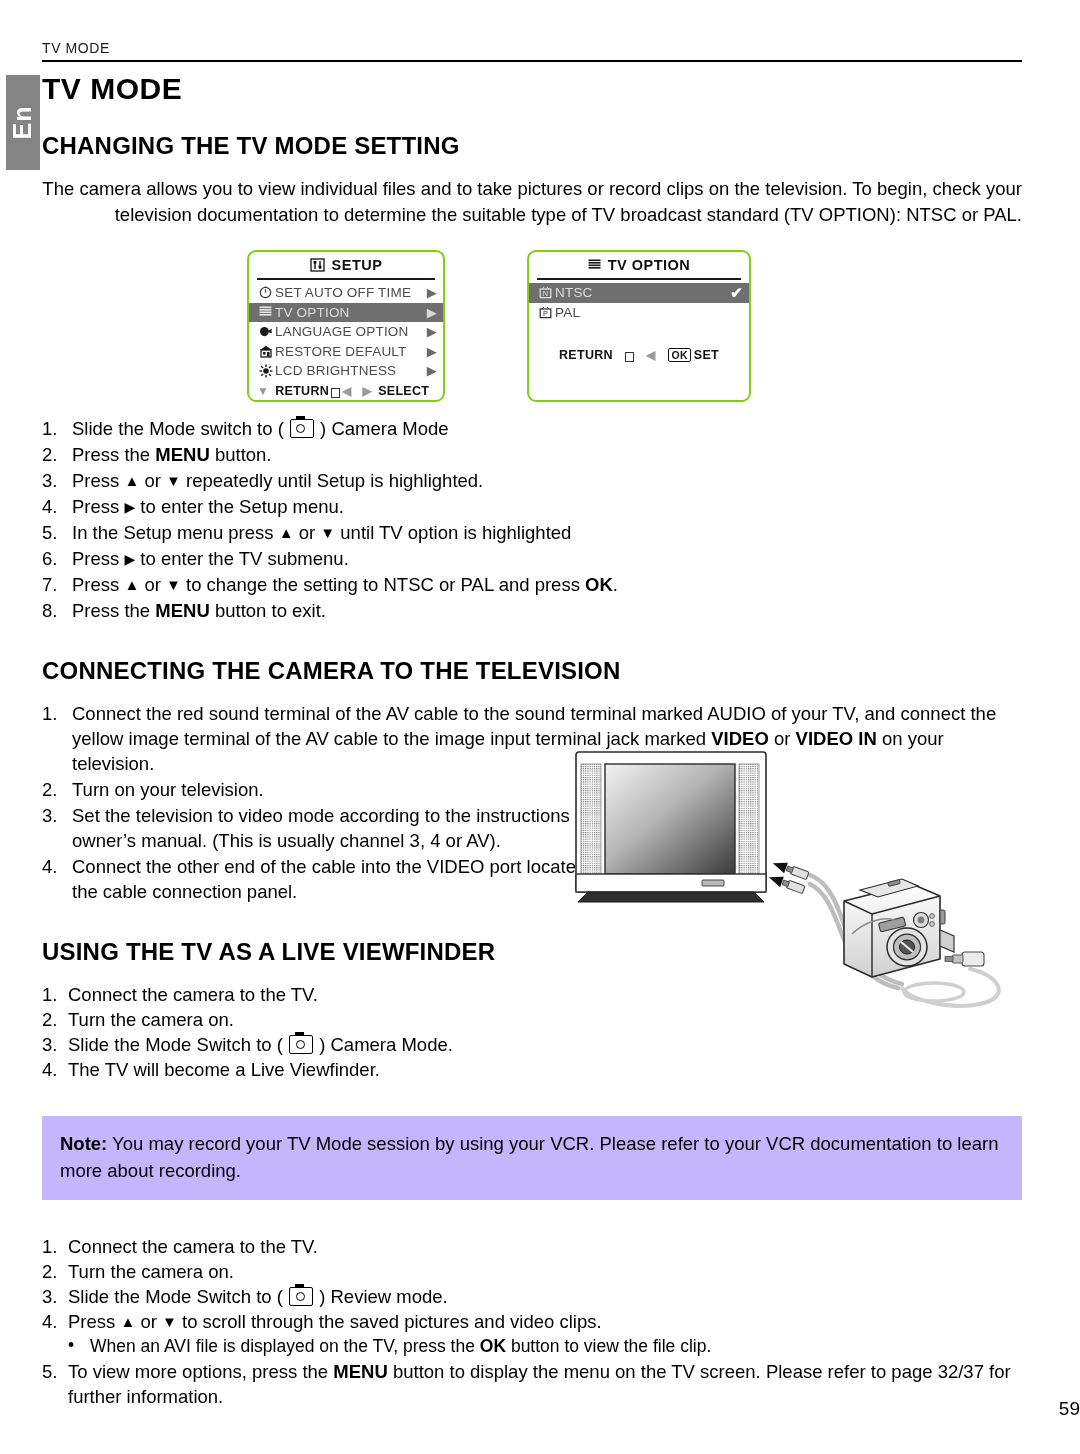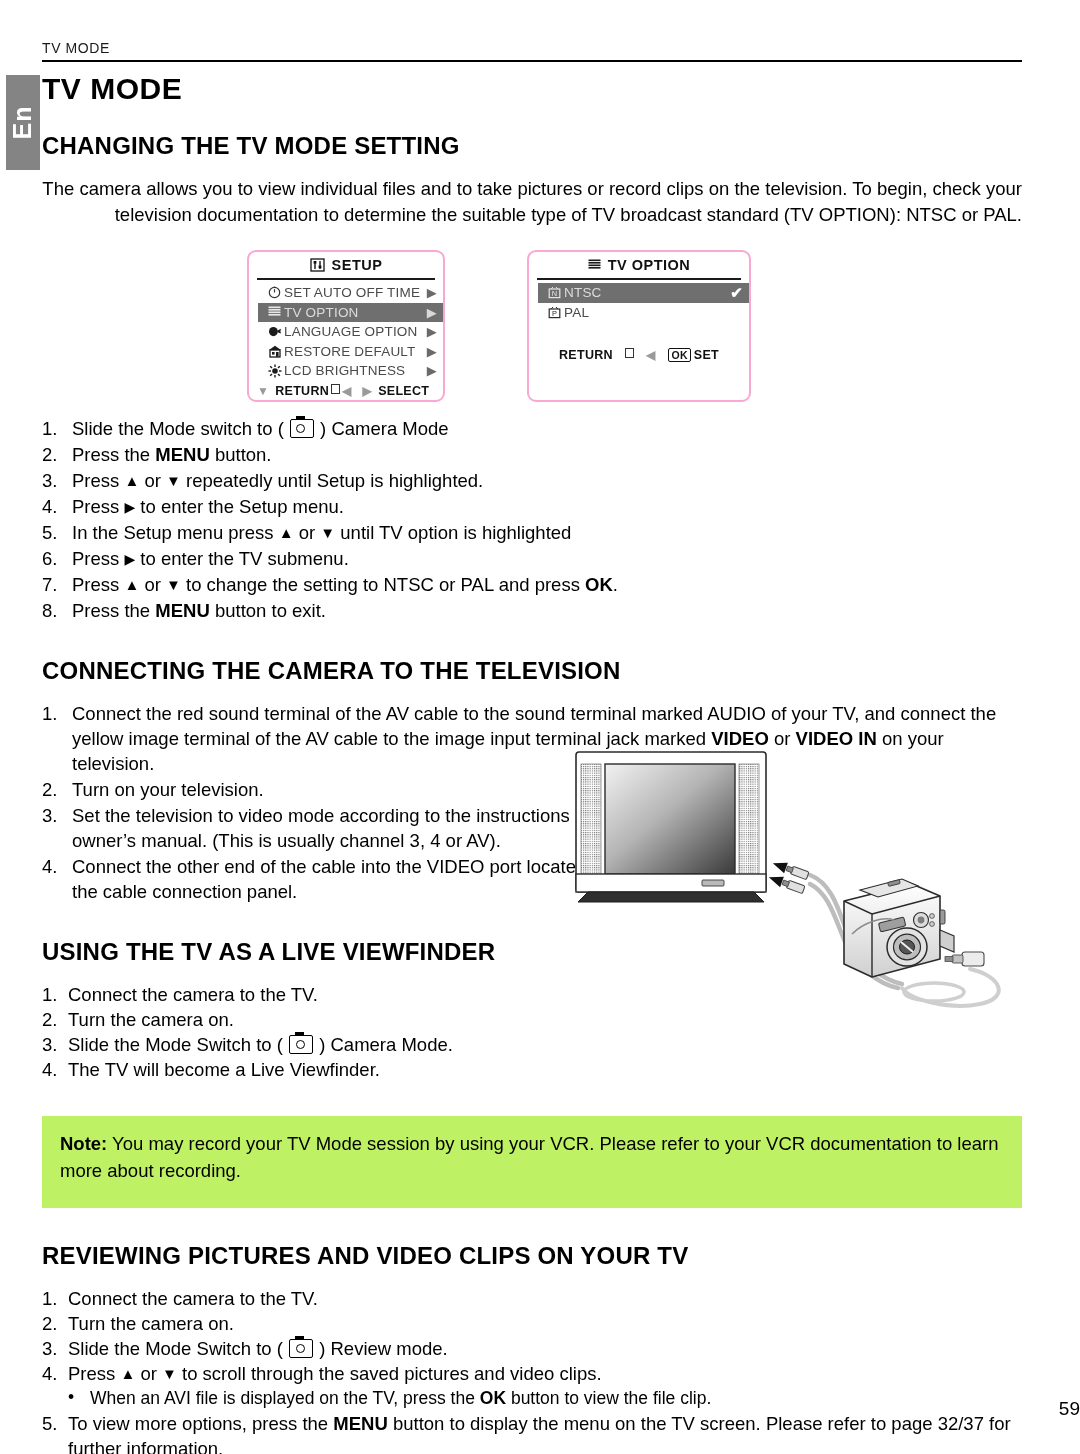--- a/index.html
+++ b/index.html
@@ -167,21 +167,21 @@
 
   
   #lcd-row {
     position: relative;
     height: 160px;
     margin: 22px 0 6px 0;
   }
   .lcd {
     position: absolute;
     top: 0;
-    border: 2px solid #f9a8d4;
+    border: 2px solid #84cc16;
     border-radius: 9px;
     background: #ffffff;
     box-sizing: border-box;
     font-family: "Liberation Sans", sans-serif;
   }
   #lcd-setup { left: 205px; width: 198px; height: 152px; }
   #lcd-tvopt { left: 485px; width: 224px; height: 152px; }
 
   .lcd-title {
     display: flex;
@@ -192,21 +192,21 @@
     font-size: 14.5px;
     font-weight: bold;
     letter-spacing: .5px;
     color: #111;
   }
   .lcd-rule {
     height: 2px;
     background: #1a1a1a;
     margin: 0 8px;
   }
-  .lcd-rows { padding: 3px 0 0 9px; }
+  .lcd-rows { padding: 3px 0 0 0; }
   .lcd-row-item {
     display: flex;
     align-items: center;
     height: 19.5px;
     padding: 0 6px 0 7px;
     font-size: 13.5px;
     color: #4a4a4a;
     letter-spacing: .2px;
     box-sizing: border-box;
   }
@@ -232,21 +232,21 @@
   .lcd-row-item .ri-check {
     flex: 0 0 auto;
     font-size: 15px;
     color: #ffffff;
     font-weight: bold;
     line-height: 1;
   }
 
   .lcd-footer {
     display: flex;
-    align-items: flex-start;
+    align-items: flex-end;
     font-size: 12.5px;
     font-weight: bold;
     color: #111;
     letter-spacing: .3px;
     padding: 0 8px;
   }
   #lcd-setup .lcd-footer { margin-top: 3px; }
   #lcd-tvopt .lcd-footer { justify-content: center; gap: 10px; margin-top: 26px; }
   .lcd-footer .f-tri-dn { color: #9a9a9a; font-size: 12px; margin-right: 6px; }
   .lcd-footer .f-tri-lt { color: #9a9a9a; font-size: 12px; margin: 0 3px 0 2px; }
@@ -276,22 +276,22 @@
   #tv-illustration {
     position: absolute;
     left: 572px;
     top: 744px;
     width: 450px;
     height: 275px;
   }
 
   
   #note-box {
-    background: #bef264;
-    padding: 14px 18px 24px 18px;
+    background: #c4b5fd;
+    padding: 14px 18px 16px 18px;
     font-size: 18.5px;
     line-height: 27px;
     box-sizing: border-box;
   }
 
   
   #page-number {
     position: absolute;
     left: 0;
     right: 0;
@@ -551,21 +551,20 @@
     </ol>
   </div>
 
   <div class="blk">
     <div id="note-box">
       <span class="b">Note:</span><span> You may record your TV Mode session by using your VCR. Please refer to your VCR documentation to learn more about recording.</span>
     </div>
   </div>
 
   <div class="blk">
-    <h2 class="section-title">REVIEWING PICTURES AND VIDEO CLIPS ON YOUR TV</h2>
     <ol class="steps tight">
       <li style="padding-left:26px">
         <span class="num">1.</span>
         <span>Connect the camera to the TV.</span>
       </li>
       <li style="padding-left:26px">
         <span class="num">2.</span>
         <span>Turn the camera on.</span>
       </li>
       <li style="padding-left:26px">

